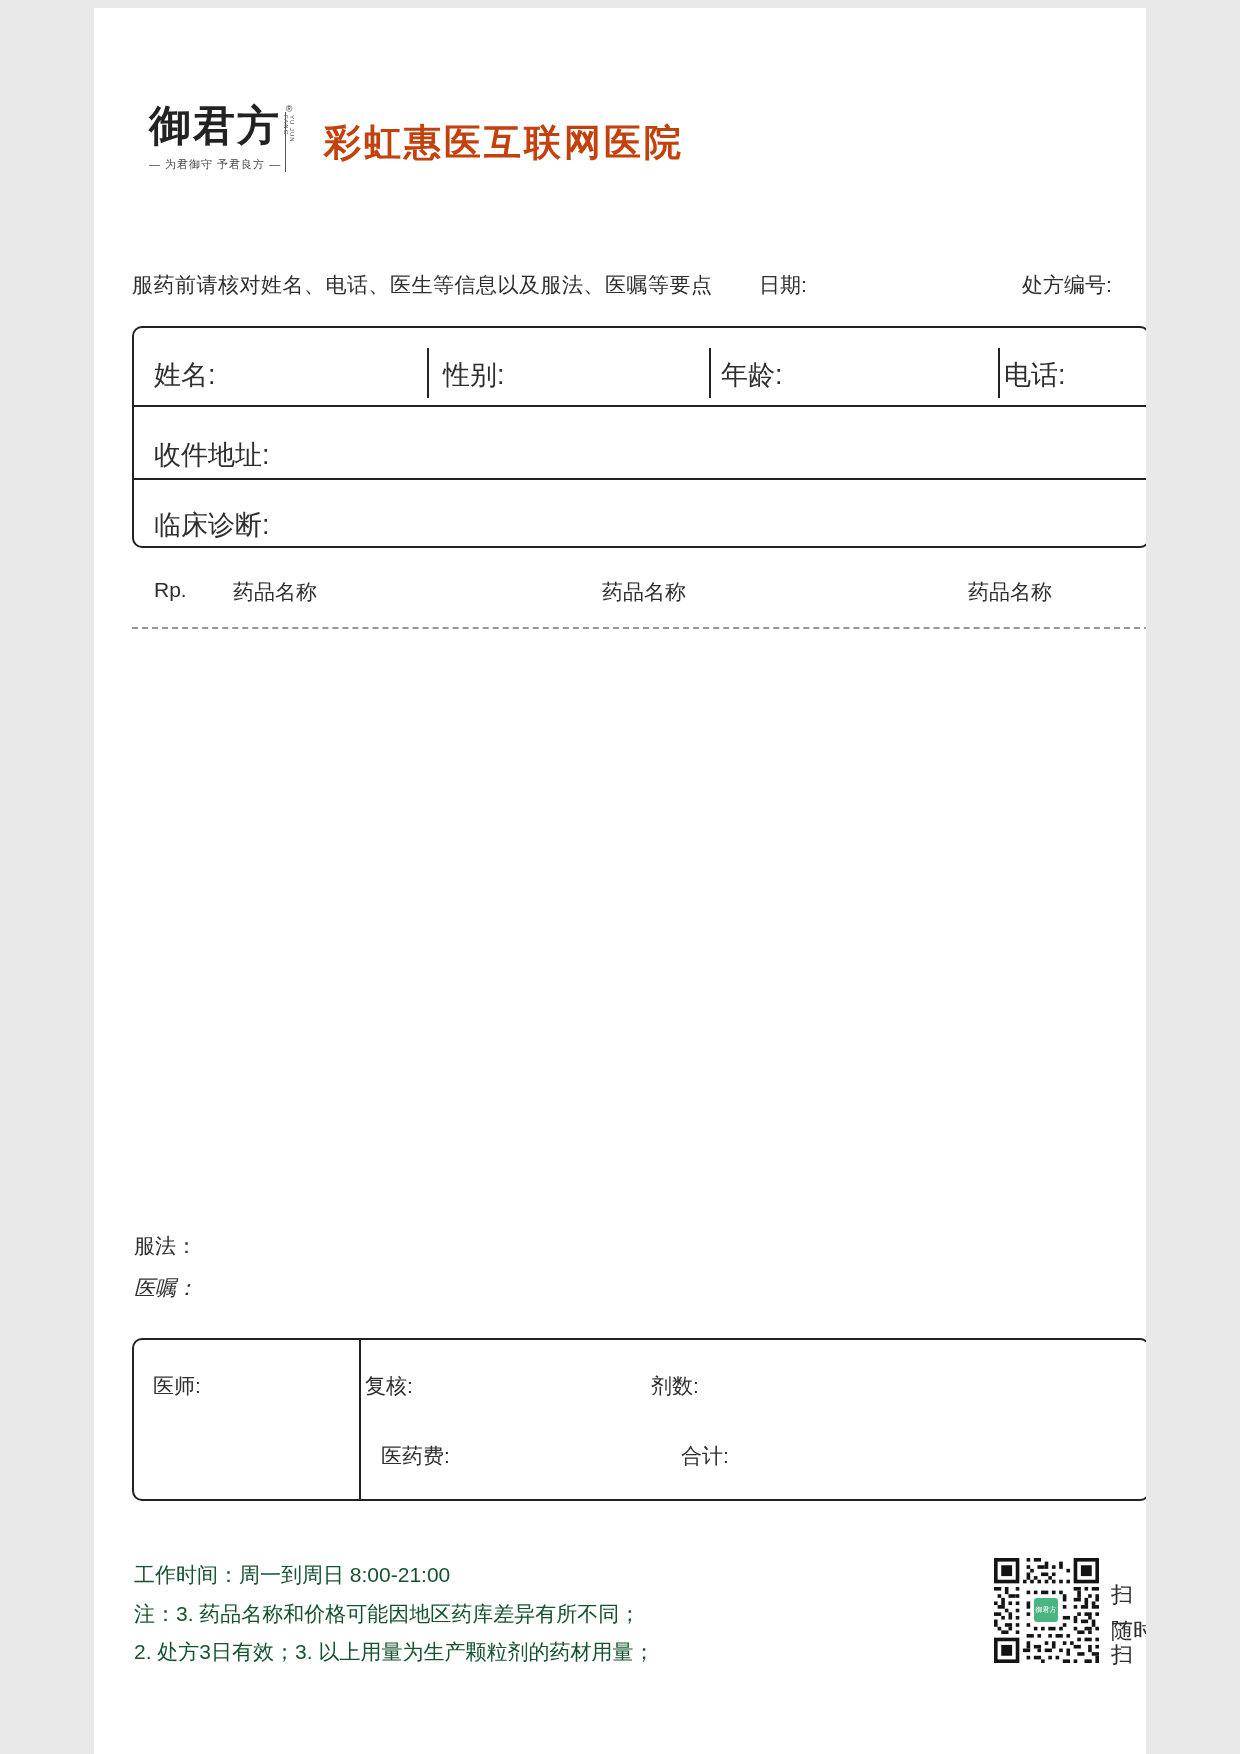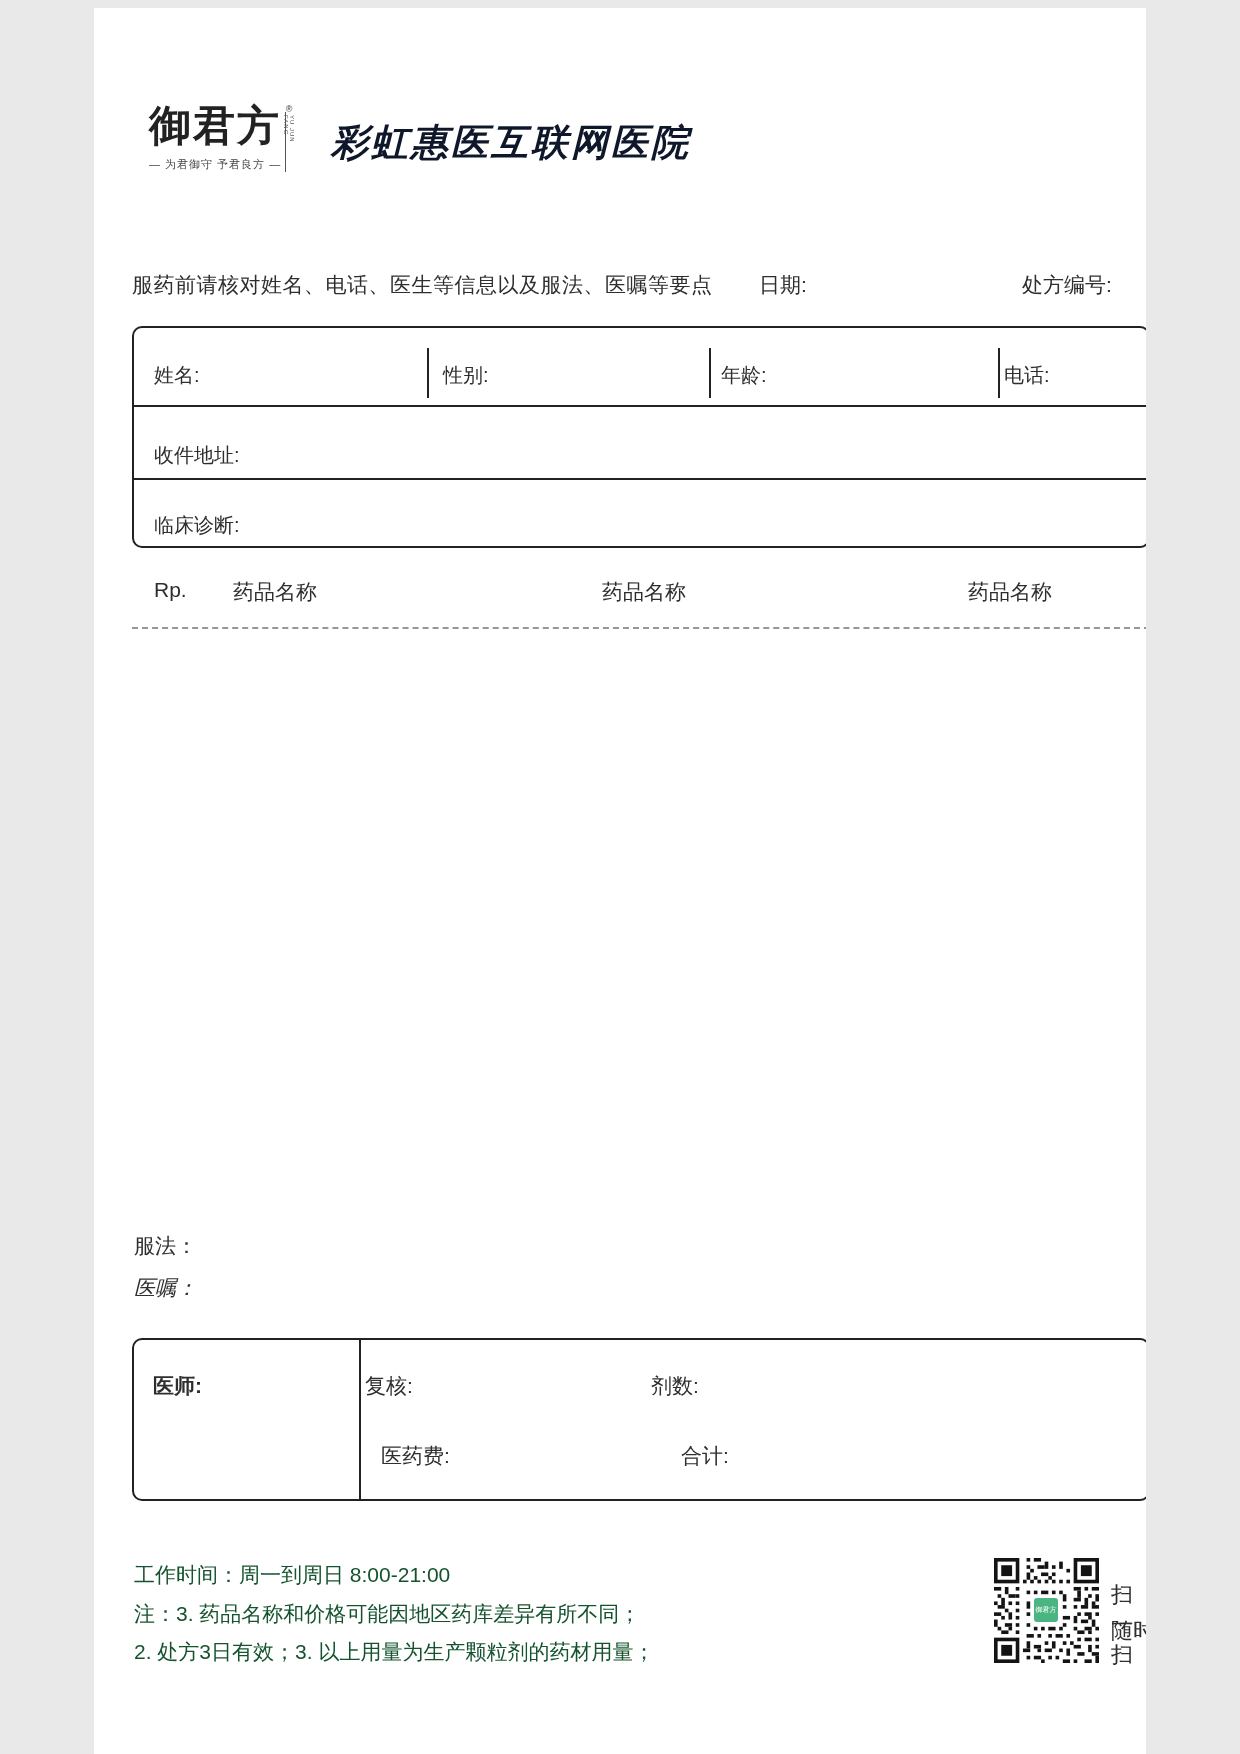--- a/index.html
+++ b/index.html
@@ -41,44 +41,44 @@
     font-size: 11px;
     letter-spacing: 1px;
     color: #444;
     white-space: nowrap;
   }
   .header-divider {
     position: absolute; left: 191px; top: 104px;
     width: 1px; height: 60px; background: #555;
   }
   .hospital-title {
-    position: absolute; left: 237px; top: 110px;
+    position: absolute; left: 230px; top: 110px;
     font-size: 37px; font-weight: 800; letter-spacing: 3px;
-    color: #0f172a; white-space: nowrap; font-style: italic;
+    color: #c2410c; white-space: nowrap;
   }
   
   .notice-row { position: absolute; left: 0; top: 263px; width: 1240px; height: 28px; font-size: 21px; color: #2e2e2e; }
   .notice-text { position: absolute; left: 38px; top: 0; letter-spacing: 0.5px; }
   .date-label { position: absolute; left: 665px; top: 0; }
   .rx-number-label { position: absolute; left: 928px; top: 0; }
   
   .patient-box {
     position: absolute; left: 38px; top: 318px;
     width: 1018px; height: 222px;
     border: 2px solid #222; border-radius: 10px;
     background: #fff;
   }
   .patient-box .hline { position: absolute; left: 0; width: 100%; height: 2px; background: #222; }
   .hline-1 { top: 77px; }
   .hline-2 { top: 150px; }
   .patient-box .vdiv { position: absolute; top: 20px; height: 50px; width: 2px; background: #222; }
   .vdiv-1 { left: 293px; }
   .vdiv-2 { left: 575px; }
   .vdiv-3 { left: 864px; }
-  .patient-box .field { position: absolute; font-size: 20px; line-height: 42px; color: #2e2e2e; white-space: nowrap; }
+  .patient-box .field { position: absolute; font-size: 27px; line-height: 42px; color: #2e2e2e; white-space: nowrap; }
   .f-name    { left: 20px;  top: 26px; }
   .f-gender  { left: 309px; top: 26px; }
   .f-age     { left: 587px; top: 26px; }
   .f-phone   { left: 870px; top: 26px; }
   .f-address { left: 20px;  top: 106px; }
   .f-diag    { left: 20px;  top: 176px; }
   
   .rp-row { position: absolute; left: 0; top: 570px; width: 1240px; height: 28px; font-size: 21px; color: #2e2e2e; }
   .rp-label { position: absolute; left: 60px; top: 0; }
   .drug-col-1 { position: absolute; left: 139px; top: 0; }
@@ -92,21 +92,21 @@
   .usage-label  { position: absolute; left: 40px; top: 1224px; font-size: 21px; }
   .advice-label { position: absolute; left: 40px; top: 1266px; font-size: 21px; font-style: italic; }
   
   .summary-box {
     position: absolute; left: 38px; top: 1330px;
     width: 1018px; height: 163px;
     border: 2px solid #222; border-radius: 10px;
   }
   .summary-box .vdiv-main { position: absolute; left: 225px; top: 0; width: 2px; height: 100%; background: #222; }
   .summary-box .cell { position: absolute; font-size: 21px; line-height: 42px; white-space: nowrap; }
-  .c-physician { left: 19px;  top: 25px; font-weight: bold; }
+  .c-physician { left: 19px;  top: 25px; }
   .c-review    { left: 231px; top: 25px; text-align: right; }
   .c-doses     { left: 517px; top: 25px; }
   .c-fee       { left: 247px; top: 95px; }
   .c-total     { left: 547px; top: 95px; }
   
   .footer-line { position: absolute; left: 40px; font-size: 21px; color: #14532d; white-space: nowrap; }
   .fl-1 { top: 1553px; }
   .fl-2 { top: 1592px; }
   .fl-3 { top: 1630px; }
   .qr-block { position: absolute; left: 900px; top: 1550px; width: 105px; height: 105px; }

